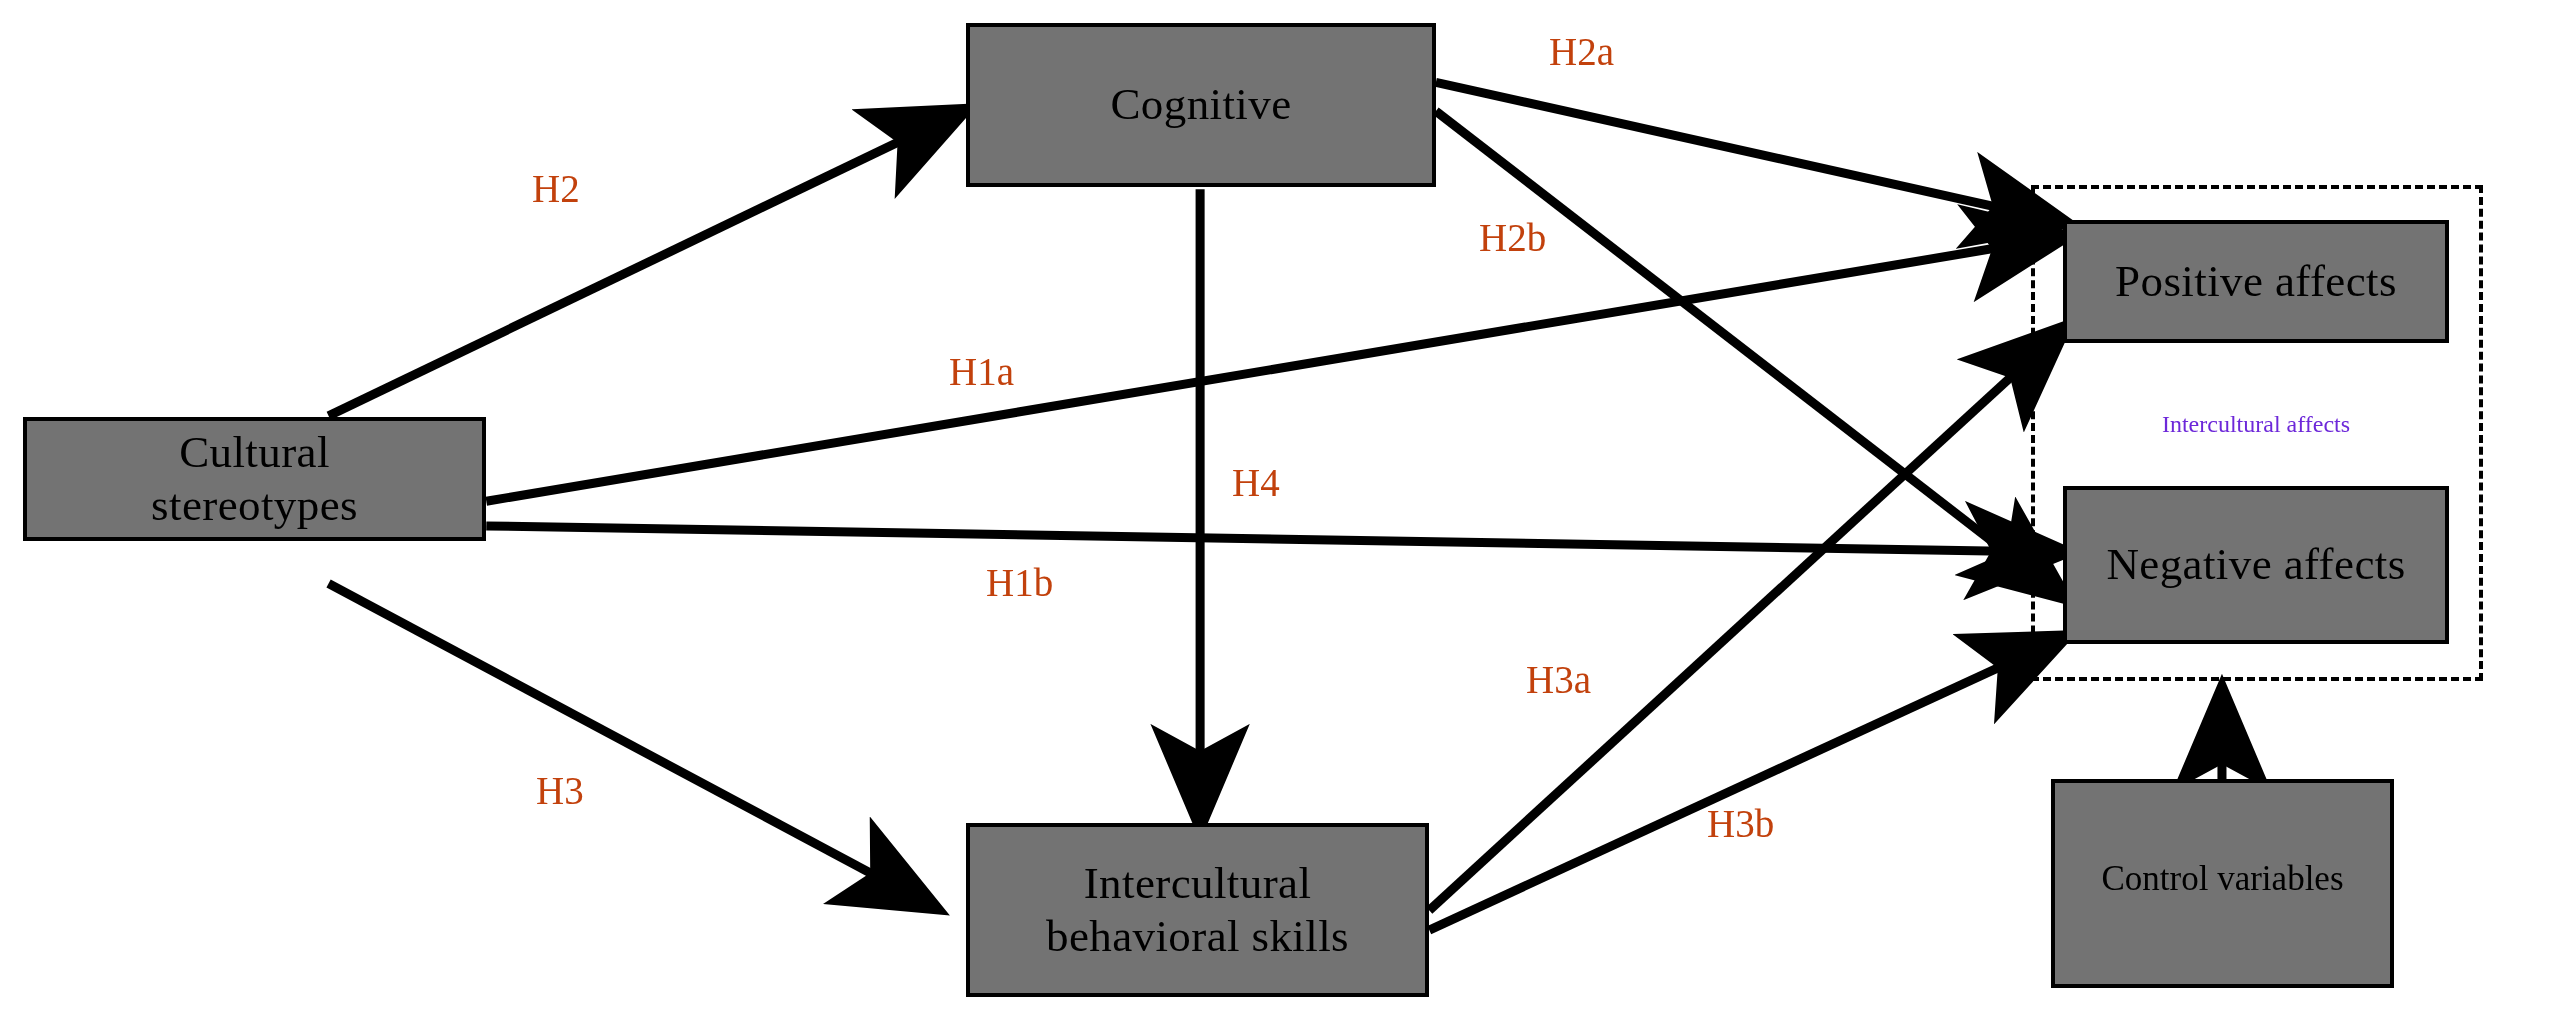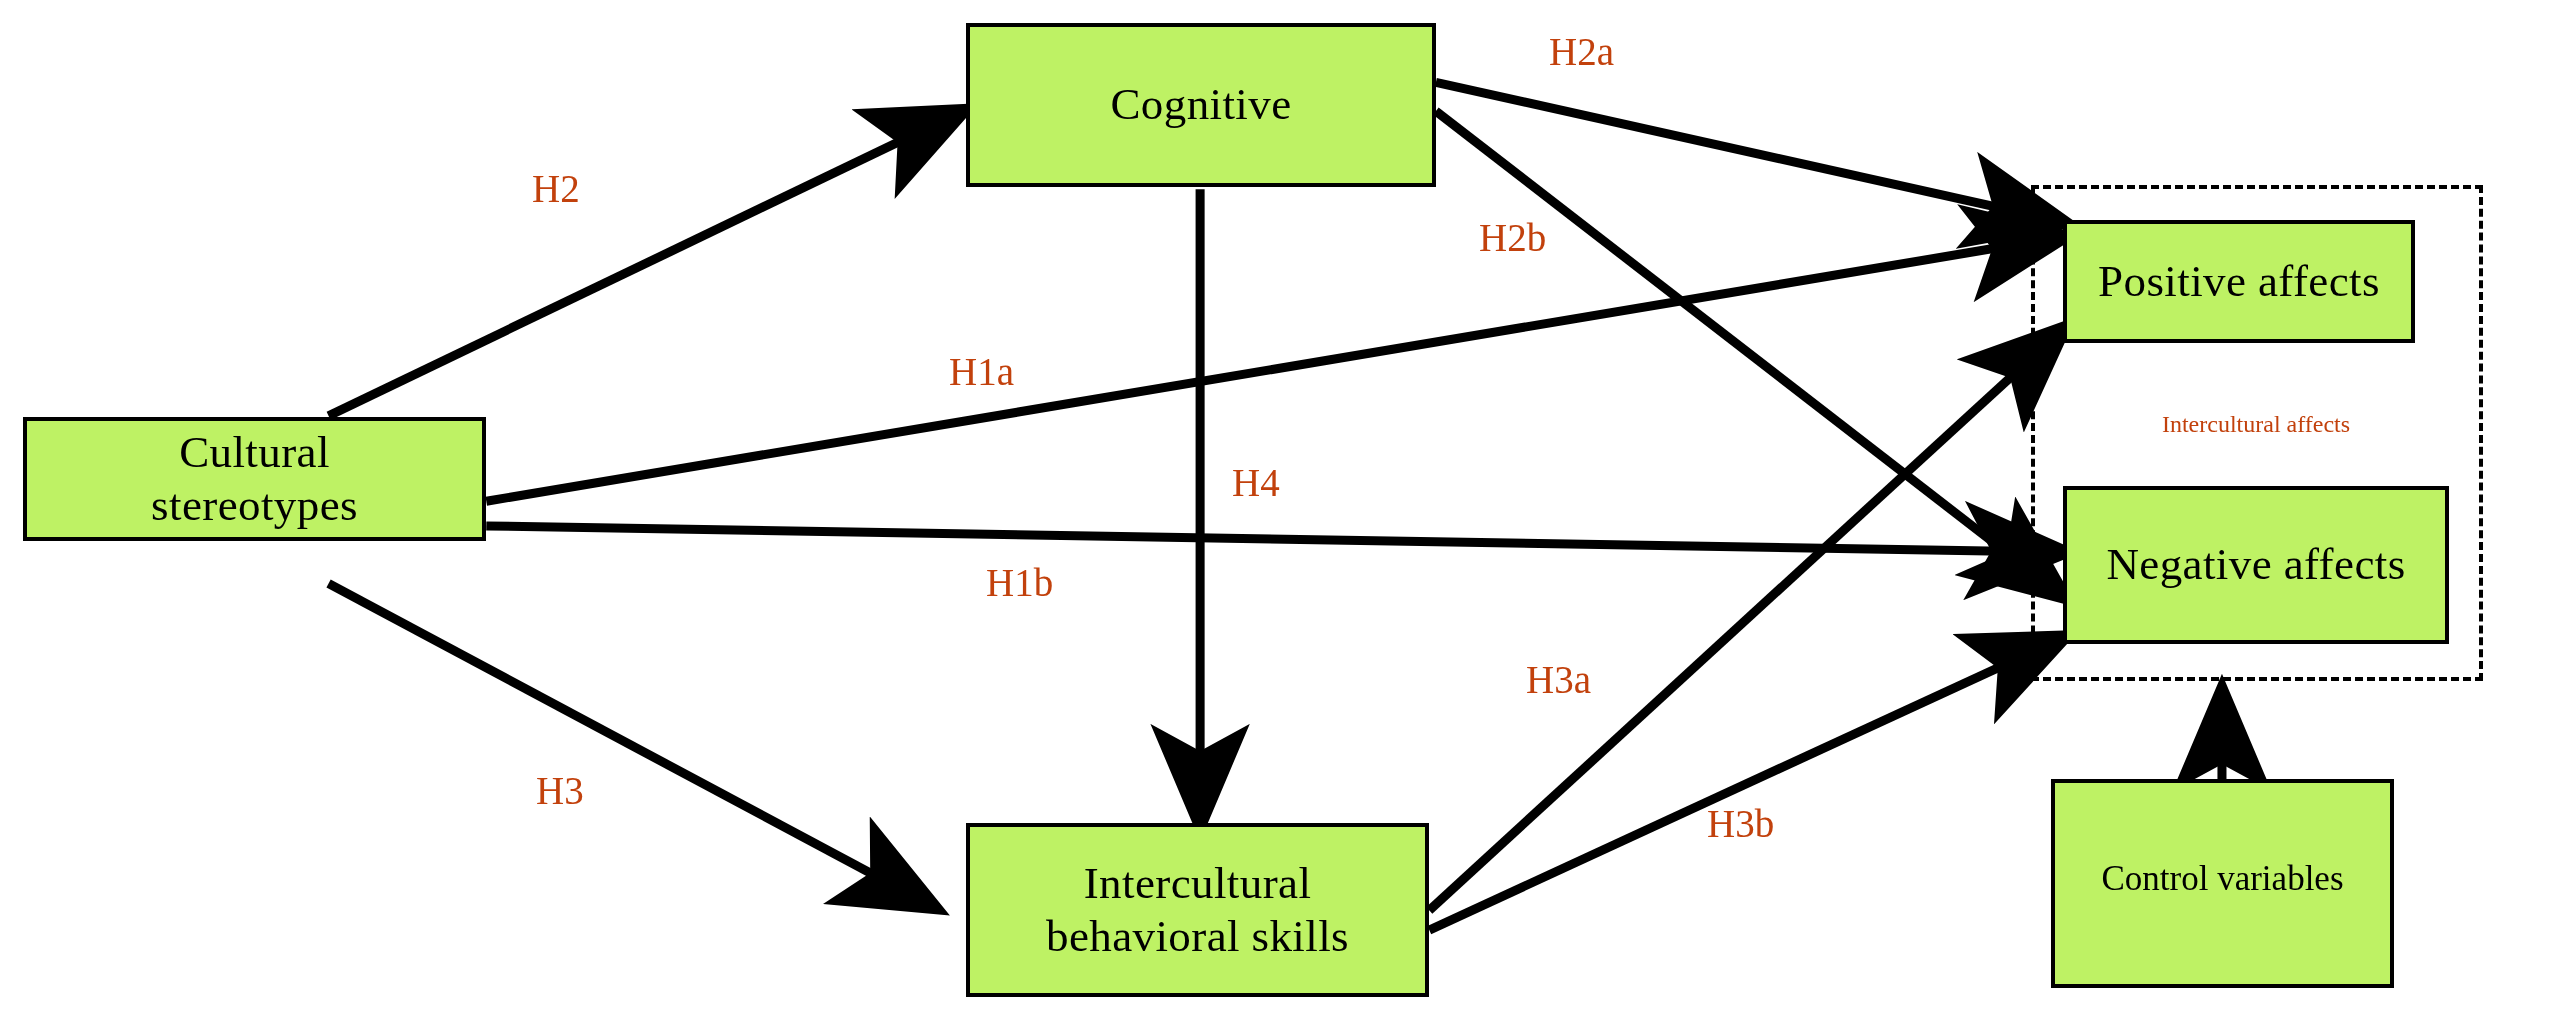--- a/index.html
+++ b/index.html
@@ -18,21 +18,21 @@
   #svg-layer {
     position: absolute;
     left: 0;
     top: 0;
     width: 2576px;
     height: 1028px;
   }
   .node-box {
     position: absolute;
     box-sizing: border-box;
-    background: #bef264;
+    background: #737373;
     border: 4.1px solid #000000;
     display: flex;
     flex-direction: column;
     align-items: center;
     justify-content: center;
     text-align: center;
     color: #000000;
     line-height: 1.18;
     z-index: 3;
   }
@@ -45,21 +45,21 @@
     position: absolute;
     box-sizing: border-box;
     border: 4.1px dashed #000000;
     background: transparent;
     z-index: 1;
   }
   .group-caption {
     position: absolute;
     text-align: center;
     font-size: 24px;
-    color: #c2410c;
+    color: #6d28d9;
     z-index: 3;
     white-space: nowrap;
   }
   .control-title {
     font-size: 35px;
     line-height: 1.2;
     margin-bottom: 8.2px;
   }
   .control-sub {
     font-size: 24px;
@@ -117,21 +117,21 @@
 
   <div class="node-box" style="left:966px; top:23px; width:470px; height:164px;">
     <span class="node-label">Cognitive</span>
   </div>
 
   <div class="node-box" style="left:966px; top:823px; width:463px; height:174px;">
     <span class="node-label">Intercultural
 behavioral skills</span>
   </div>
 
-  <div class="node-box" style="left:2063px; top:220px; width:352px; height:123px;text-align:right;">
+  <div class="node-box" style="left:2063px; top:220px; width:386px; height:123px;text-align:right;">
     <span class="node-label">Positive affects</span>
   </div>
 
   <div class="node-box" style="left:2063px; top:486px; width:386px; height:158px;">
     <span class="node-label">Negative affects</span>
   </div>
 
   <div class="group-caption" style="left:2063px; top:411px; width:386px;">Intercultural  affects</div>
 
   <div class="node-box" style="left:2051px; top:779px; width:343px; height:209px;gap:8px;">

